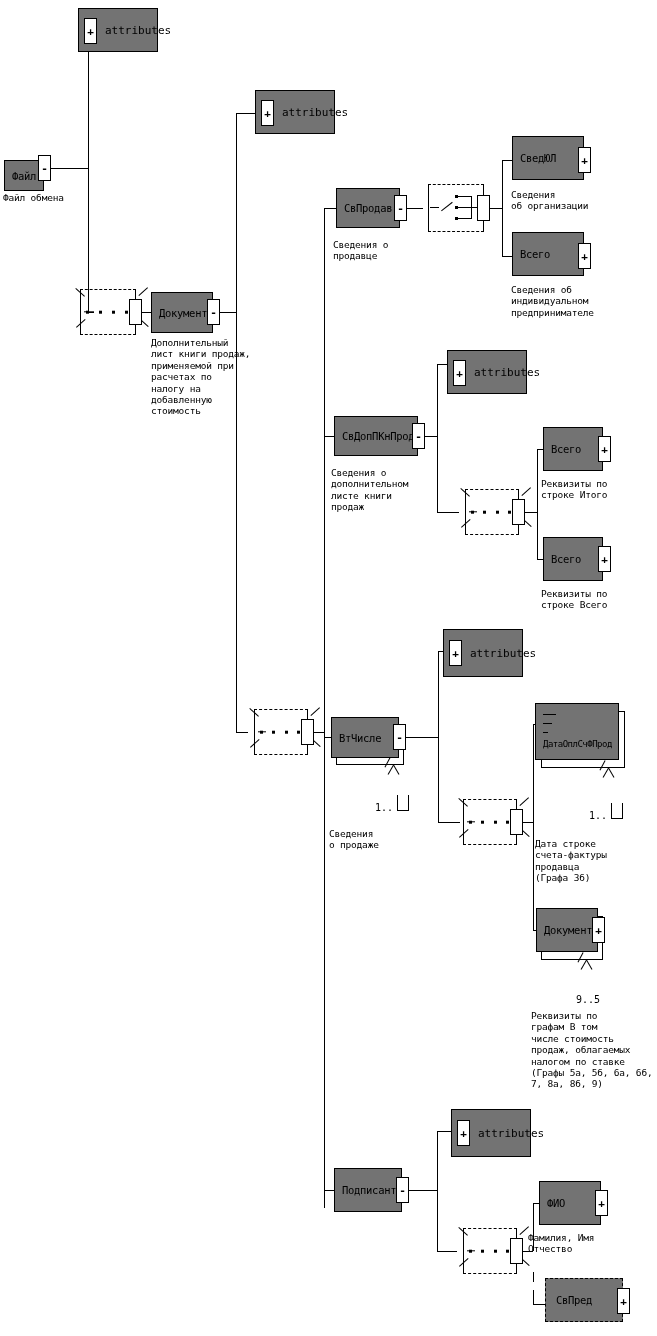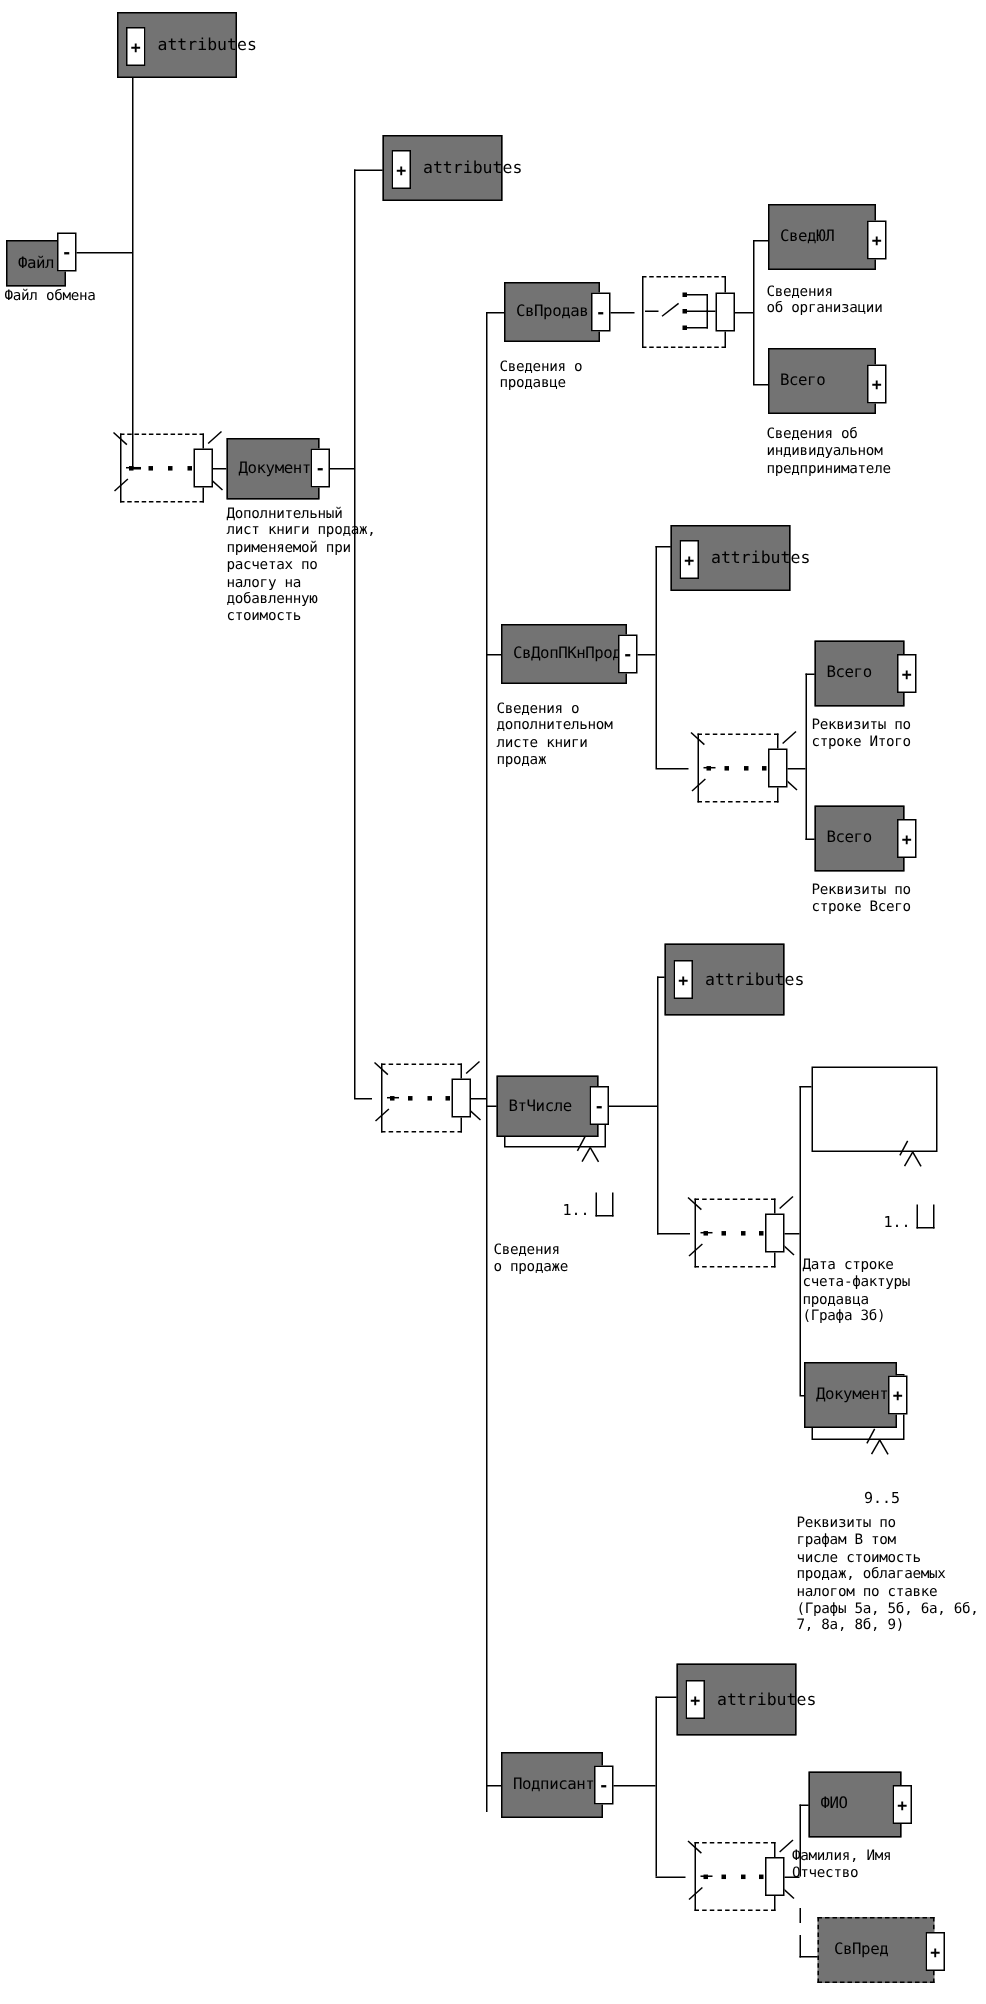--- a/index.html
+++ b/index.html
@@ -349,20 +349,26 @@
         <i style="transform:rotate(-138deg);left:12px;"></i>
       </span>
   </div>
   <div class="toggle" style="left:510px;top:809px;"></div>
 
   <div class="ln hln" style="left:523px;top:822px;width:10px;"></div>
   <div class="ln vln" style="left:533px;top:724px;height:206px;"></div>
 
   <div class="ln hln" style="left:533px;top:724px;width:10px;"></div>
   <div class="stack" style="left:541px;top:711px;width:84px;height:57px;"></div>
+  <div class="node" style="left:535px;top:703px;width:84px;height:57px;">
+    <span class="ctline" style="left:7px;top:10px;width:13px;"></span>
+    <span class="ctline" style="left:7px;top:19px;width:9px;"></span>
+    <span class="ctline" style="left:7px;top:28px;width:5px;"></span>
+    <span class="node-label" style="top:auto;bottom:9px;transform:none;font-size:9px;letter-spacing:-0.5px;">ДатаОплСчФПрод</span>
+  </div>
   <div class="vmark" style="left:600px;top:768px;">
       <i class="l"></i>
       <i class="r"></i>
       <u></u>
     </div>
   <div class="mult" style="left:589px;top:810px;">1..</div>
   <div class="multbox" style="left:611px;top:803px;width:12px;height:16px;"></div>
   <div class="cap" style="left:535px;top:838px;">Дата строке
 счета-фактуры
 продавца

